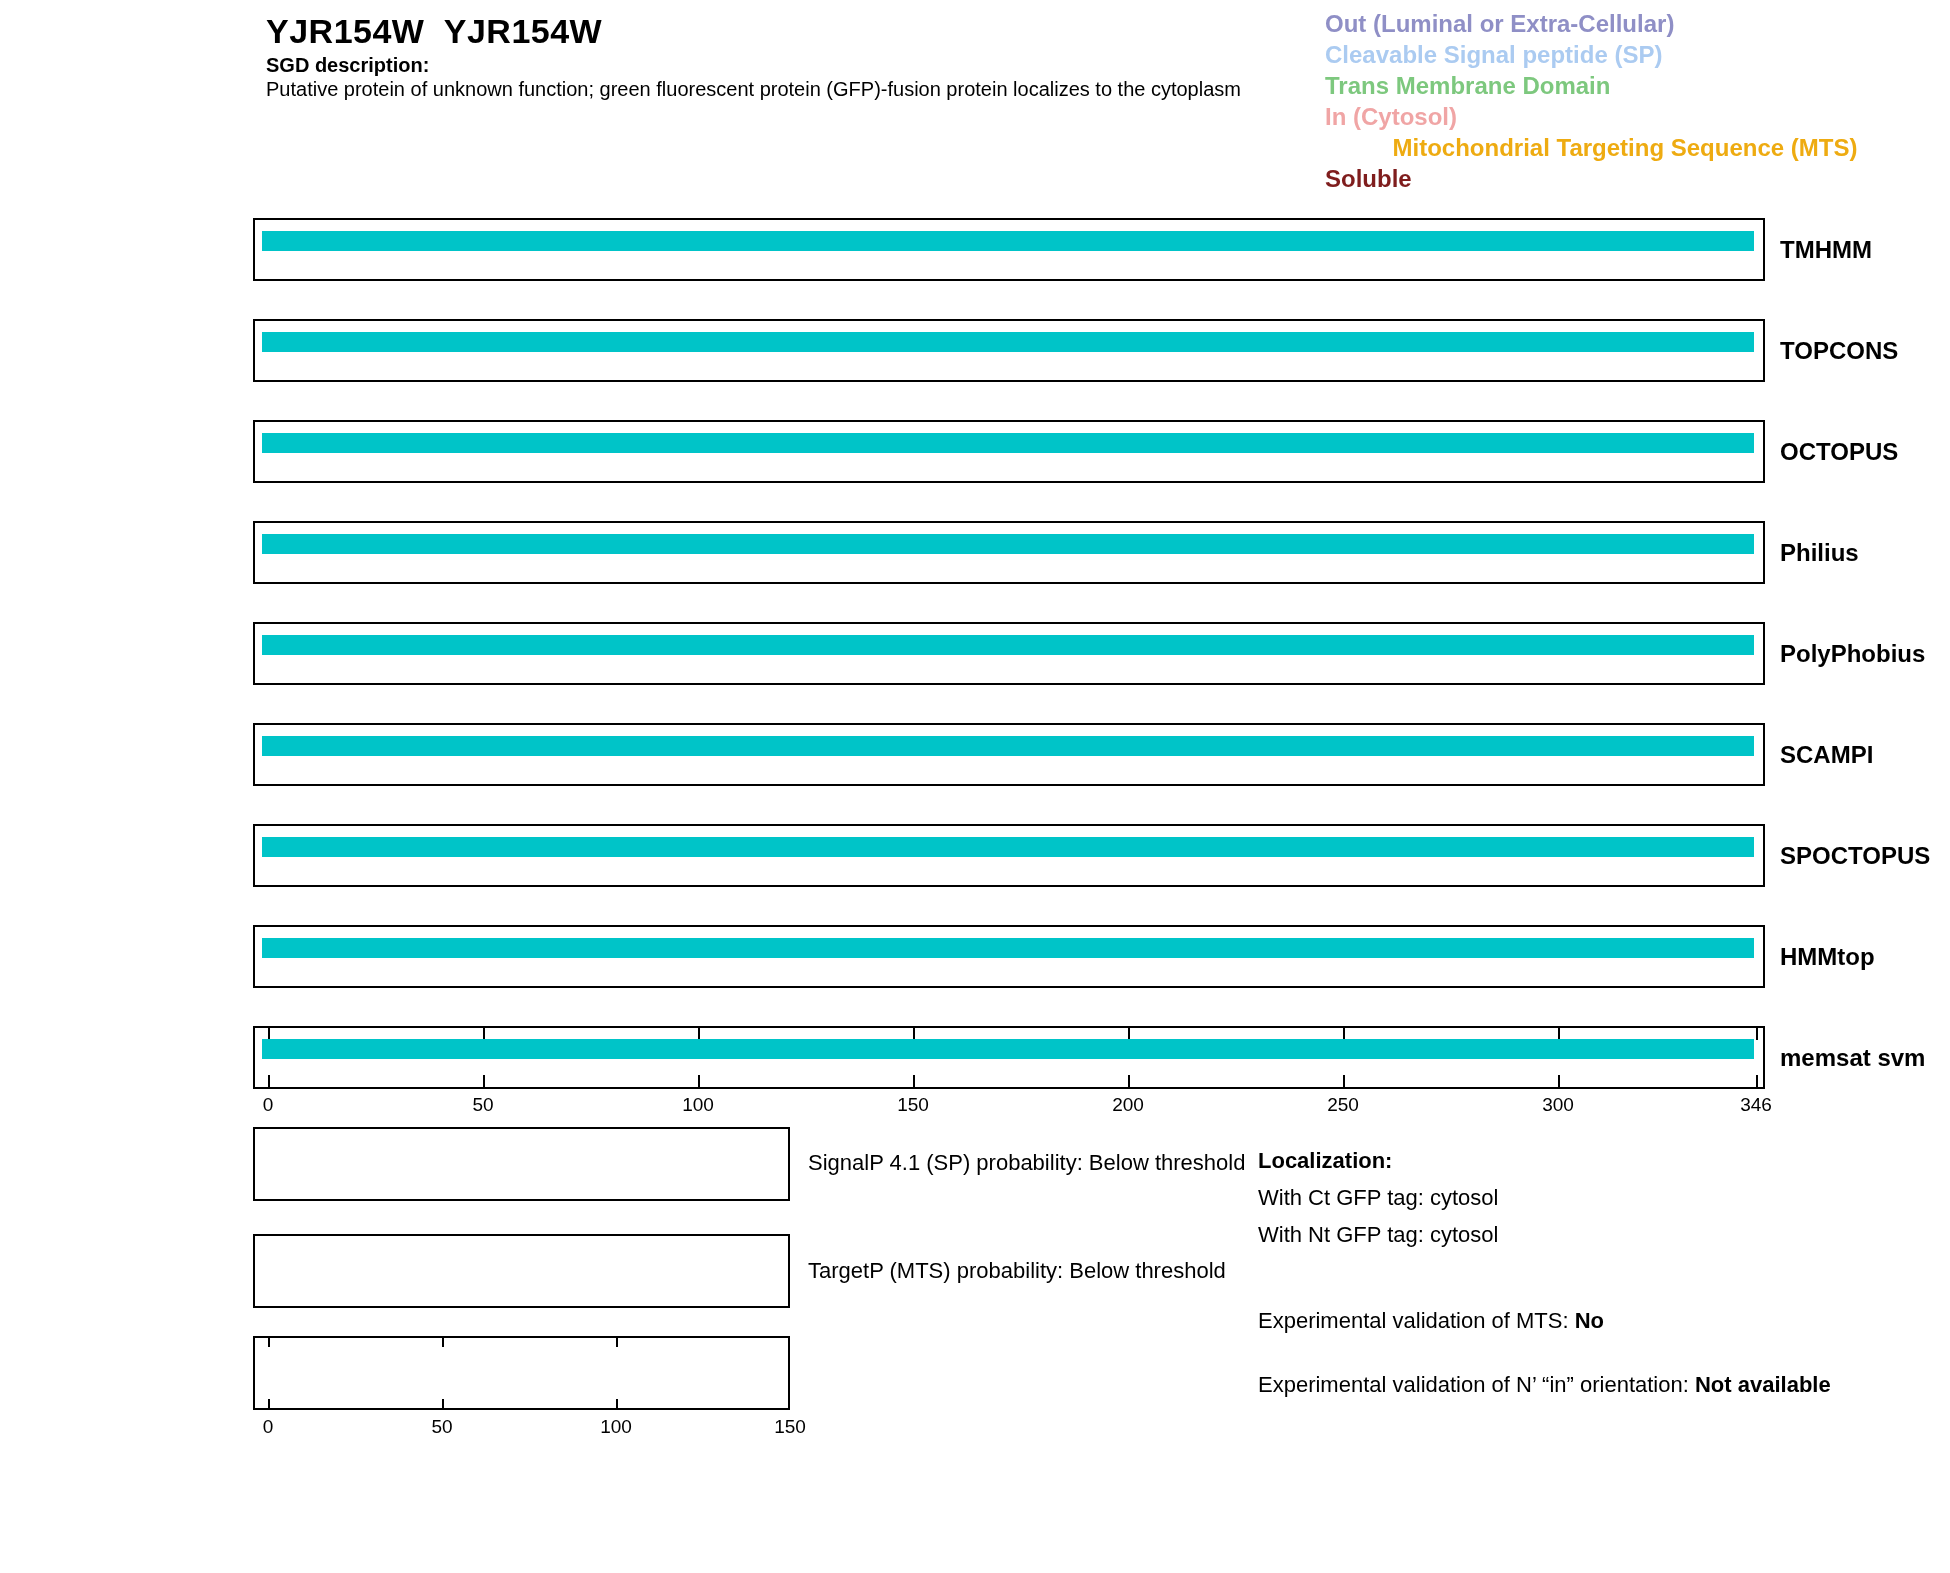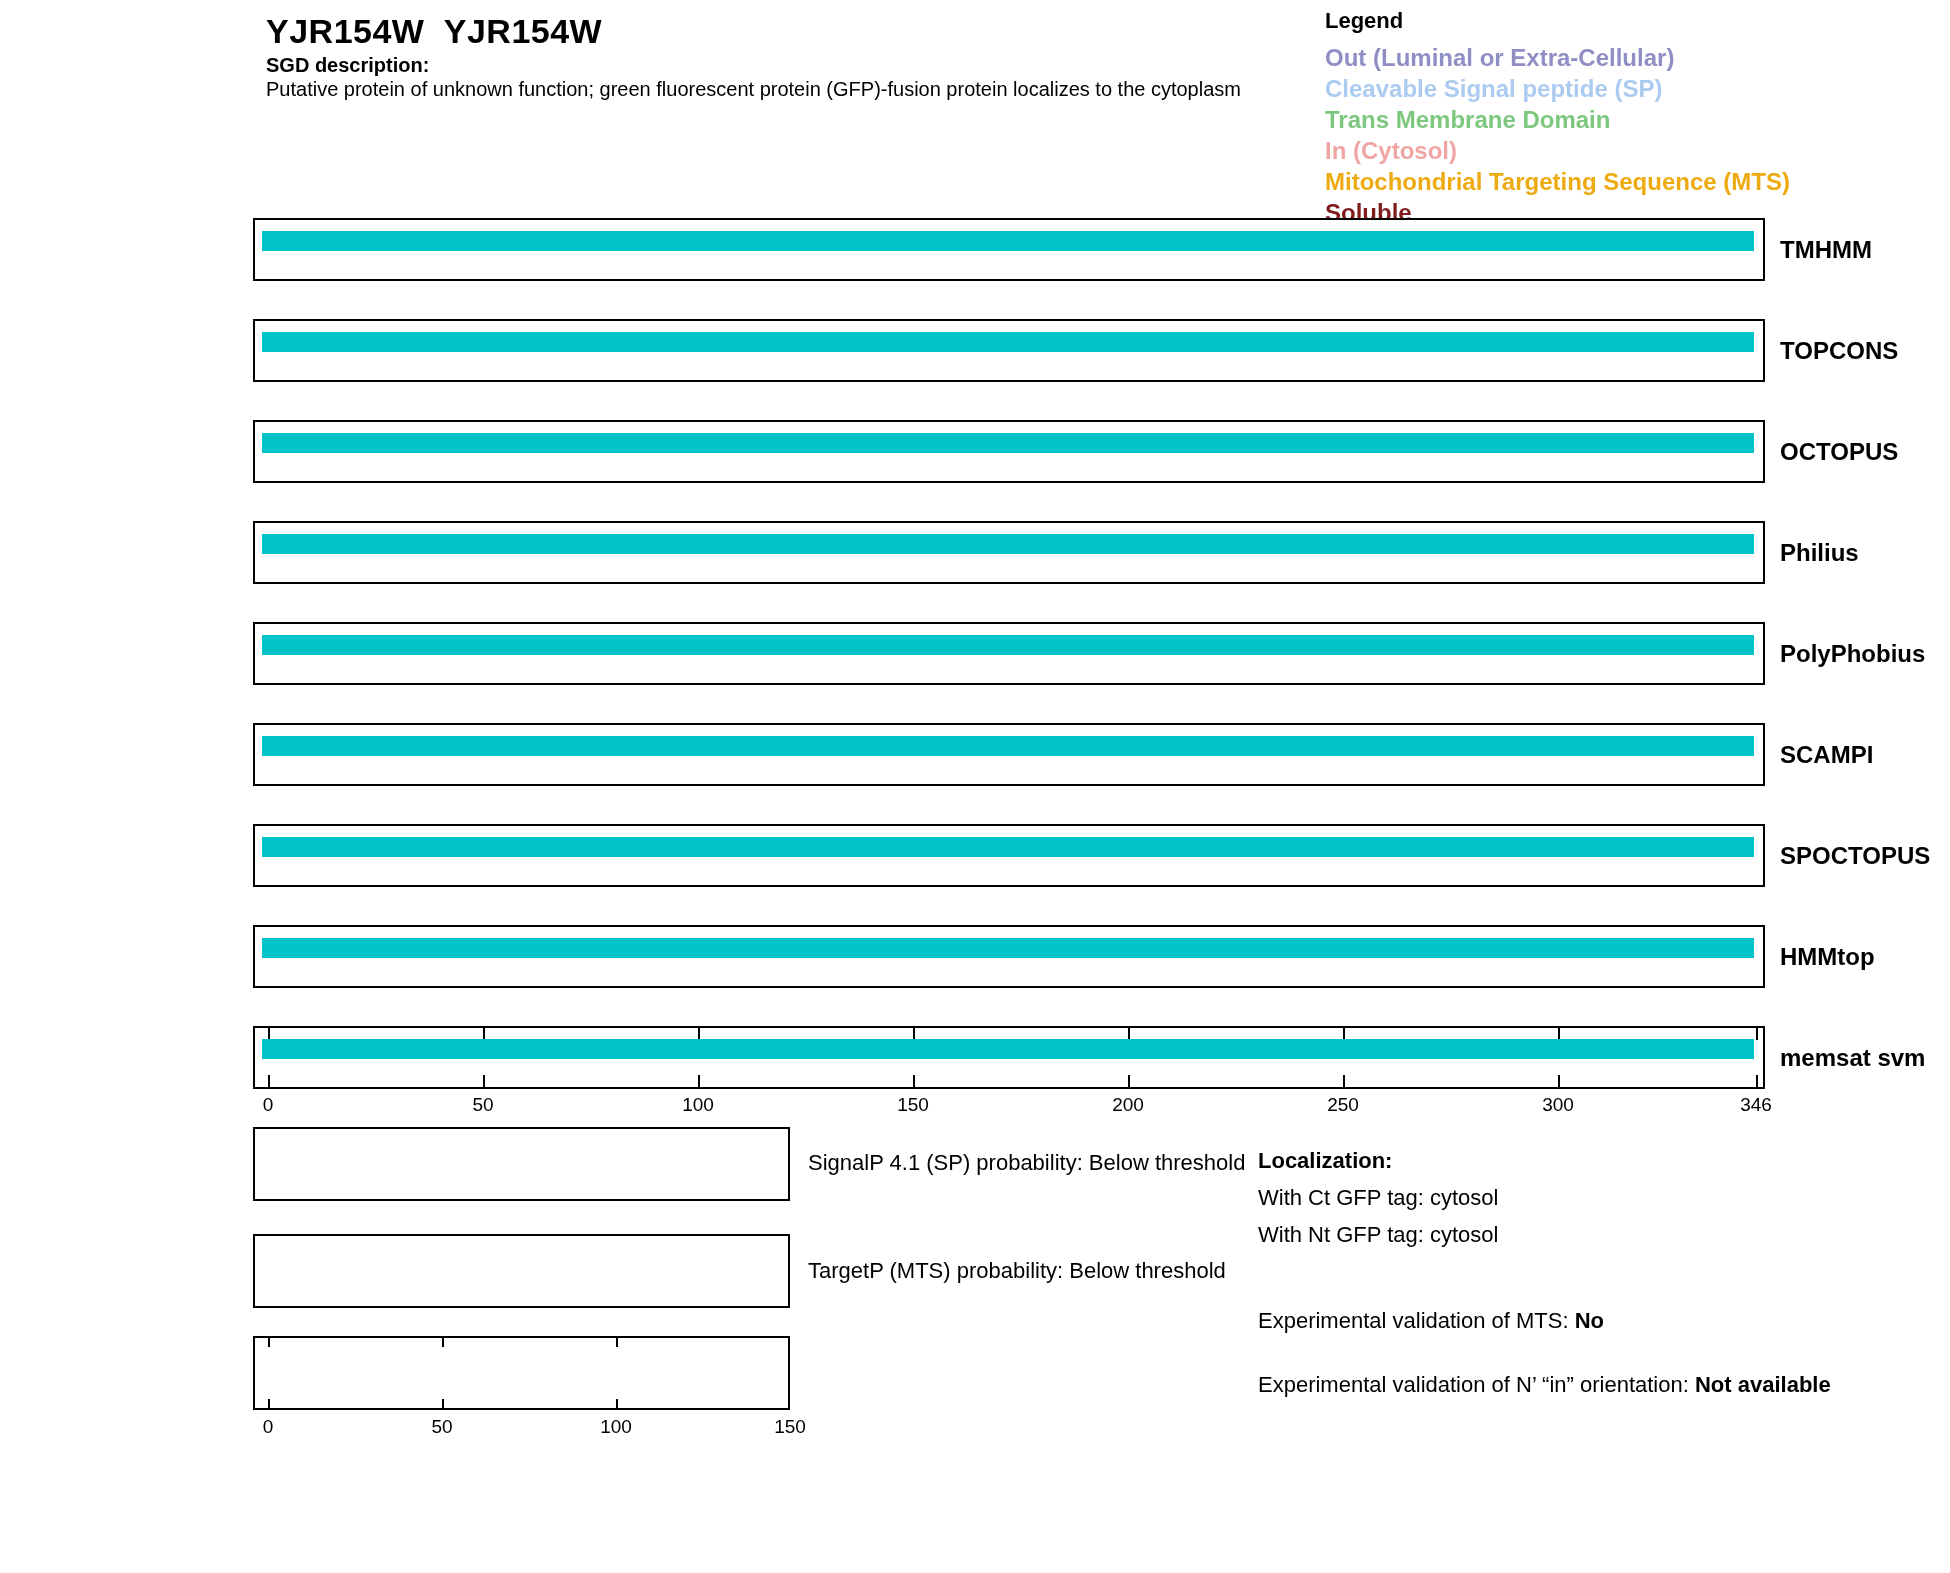--- a/index.html
+++ b/index.html
@@ -67,26 +67,25 @@
 </head>
 <body>
 
 <div class="canvas">
 
   <div class="abs title">YJR154W  YJR154W</div>
   <div class="abs sgd-label">SGD description:</div>
   <div class="abs sgd-desc">Putative protein of unknown function; green fluorescent protein (GFP)-fusion protein localizes to the cytoplasm</div>
 
   <div class="abs legend">
-    <div class="legend-title">Legend</div>
     <div class="legend-item" style="color: rgb(143, 143, 198);">Out (Luminal or Extra-Cellular)</div>
     <div class="legend-item" style="color: rgb(171, 203, 241);">Cleavable Signal peptide (SP)</div>
     <div class="legend-item" style="color: rgb(125, 200, 126);">Trans Membrane Domain</div>
     <div class="legend-item" style="color: rgb(240, 165, 165);">In (Cytosol)</div>
-    <div class="legend-item" style="color: rgb(238, 171, 17);">Mitochondrial Targeting Sequence (MTS)</div>
+    <div class="legend-item" style="color: rgb(238, 171, 17); text-align: center;">Mitochondrial Targeting Sequence (MTS)</div>
     <div class="legend-item" style="color: #7f1d1d;">Soluble</div>
   </div>
 
   <div class="abs track-box" style="top:218px">
     <div class="bar" style="background-color: rgb(0, 196, 200);"></div>
   </div>
   <div class="abs track-label" style="top:236px">TMHMM</div>
 
   <div class="abs track-box" style="top:319px">
     <div class="bar" style="background-color: rgb(0, 196, 200);"></div>

